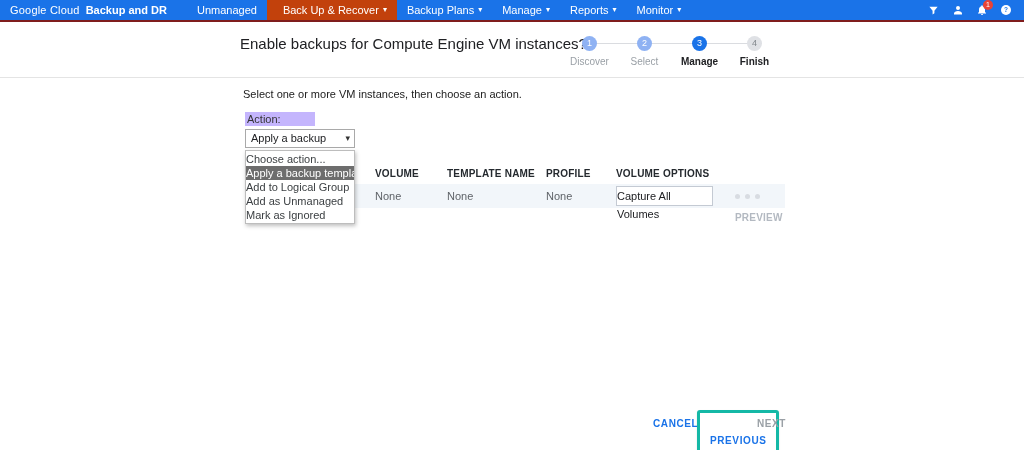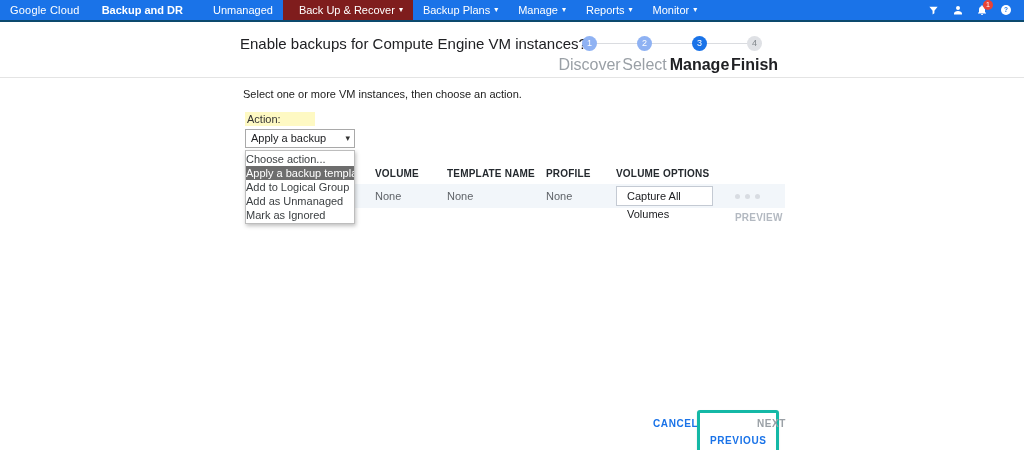--- a/index.html
+++ b/index.html
@@ -1,57 +1,57 @@
 <!DOCTYPE html>
 <html><head>
 <meta charset="utf-8">
 <style>
   * { margin:0; padding:0; box-sizing:border-box; }
   body { font-family:"Liberation Sans", sans-serif; background:#fff; }
   .screen { position:relative; width:1024px; height:450px; background:#fff; overflow:hidden; }
 
   
   .navbar { position:absolute; top:0; left:0; width:1024px; height:22px;
-            background:#1a73e8; border-bottom:2px solid #0c4a6e;
+            background:#1a73e8; border-bottom:2px solid #7f1d1d;
             display:flex; align-items:stretch; color:#fff; font-size:11px; }
   .brand { display:flex; align-items:center; padding-left:10px; white-space:nowrap; }
   .brand .logo { font-weight:500; letter-spacing:.2px; }
-  .brand .product { margin-left:22px; font-weight:600; }
+  .brand .product { margin-left:6px; font-weight:600; }
   .nav-items { display:flex; align-items:stretch; margin-left:20px; }
   .nav-item { display:flex; align-items:center; padding:0 10px; cursor:pointer; white-space:nowrap; font-weight:500; }
-  .nav-item.active { background:#7f1d1d;padding-left:16px; }
+  .nav-item.active { background:#c2410c;padding-left:16px; }
   .caret { margin-left:4px; font-size:8px; line-height:1; }
   .caret::after { content:"▾"; }
   .nav-right { margin-left:auto; display:flex; align-items:center; gap:11px; padding-right:12px; }
   .nav-icon { position:relative; width:13px; height:13px; display:flex; align-items:center; justify-content:center; cursor:pointer; }
   .nav-icon svg { display:block; }
   .badge { position:absolute; top:-4px; right:-5px; min-width:10px; height:10px; border-radius:5px;
            background:#ea4335; color:#fff; font-size:7px; line-height:10px; text-align:center; padding:0 1px; }
 
   
   .page-header { position:absolute; top:22px; left:0; width:1024px; height:55px; background:#fff; }
   .page-title { position:absolute; left:240px; top:13px; font-size:15px; font-weight:500; color:#202124; }
   .stepper { position:absolute; left:562px; top:7px; width:220px; height:44px; }
   .step-line { position:absolute; top:14px; left:27px; right:27px; height:1px; background:#dadce0; }
   .steps { position:absolute; top:0; left:0; display:flex; }
   .step { width:55px; display:flex; flex-direction:column; align-items:center; }
   .step-circle { position:relative; z-index:2; width:15px; height:15px; border-radius:50%;
                  margin-top:7px; font-size:9px; line-height:15px; text-align:center; color:#fff; }
   .step.done .step-circle { background:#8fb2f3; }
   .step.active .step-circle { background:#1a73e8; }
   .step.future .step-circle { background:#dfe1e5; color:#80868b; }
-  .step-label { margin-top:5px; font-size:16px; color:#9aa0a6; }
+  .step-label { margin-top:5px; font-size:10px; color:#9aa0a6; }
   .step.active .step-label, .step.future .step-label { color:#202124; font-weight:700; }
 
   .divider { position:absolute; top:77px; left:0; width:1024px; height:1px; background:#e4e4e4; }
 
   
   .instruction { position:absolute; left:243px; top:88px; font-size:11px; color:#212121; }
   .action-label { position:absolute; left:245px; top:112px; width:70px; padding:1px 0 1px 2px;
-                  background:#fef9c3; color:#333; font-size:11px; font-weight:500; }
+                  background:#c4b5fd; color:#333; font-size:11px; font-weight:500; }
   .action-select { position:absolute; left:245px; top:129px; width:110px; height:19px;
                    background:#fff; border:1px solid #a9a9a9; font-size:11px; color:#202124;
                    line-height:17px; padding-left:5px; cursor:pointer; }
   .select-caret { position:absolute; right:4px; top:0; font-size:9px; color:#333; }
   .select-caret::after { content:"▾"; }
 
   .action-menu { position:absolute; left:245px; top:150px; width:110px; background:#fff;
                  border:1px solid #bdbdbd; box-shadow:1px 2px 4px rgba(0,0,0,.25); z-index:10; padding:1px 0; }
   .menu-item { height:14px; line-height:14px; padding:0 0; font-size:11px; color:#3c4043;
                white-space:nowrap; overflow:hidden; cursor:pointer; }
@@ -59,21 +59,21 @@
 
   
   .vm-table { position:absolute; left:245px; top:163px; width:540px; }
   .thead { position:relative; height:21px; }
   .th { position:absolute; top:5px; font-size:10px; font-weight:700; color:#24292e; letter-spacing:.2px; white-space:nowrap; }
   .th.muted { color:#b3b9c1;margin-top:44px; }
   .trow { position:relative; height:24px; background:#f2f6fa; }
   .td { position:absolute; top:0; line-height:24px; font-size:11px; color:#5f6368; white-space:nowrap; }
   .vol-select { position:absolute; left:371px; top:2px; width:97px; height:20px; background:#fff;
                 border:1px solid #c4cad3; font-size:11px; color:#202124; line-height:18px;
-                padding-left:10px; cursor:pointer; }
+                padding-left:0; cursor:pointer; }
   .dots { position:absolute; left:490px; top:10px; display:flex; gap:5px; }
   .dot { width:5px; height:5px; border-radius:50%; background:#d8dce2; }
 
   
   .footer { position:absolute; top:408px; left:0; width:1024px; height:36px; }
   .btn-cancel { position:absolute; left:653px; top:10px; font-size:10px; font-weight:700;
                 color:#1a73e8; letter-spacing:.6px; background:none; border:none; cursor:pointer;
                 font-family:"Liberation Sans", sans-serif; }
   .btn-previous { position:absolute; left:697px; top:2px; padding:22px 10px; font-size:10px; font-weight:700;
                   color:#1a73e8; letter-spacing:.6px; background:#fff; border:3px solid #14b8a6;

